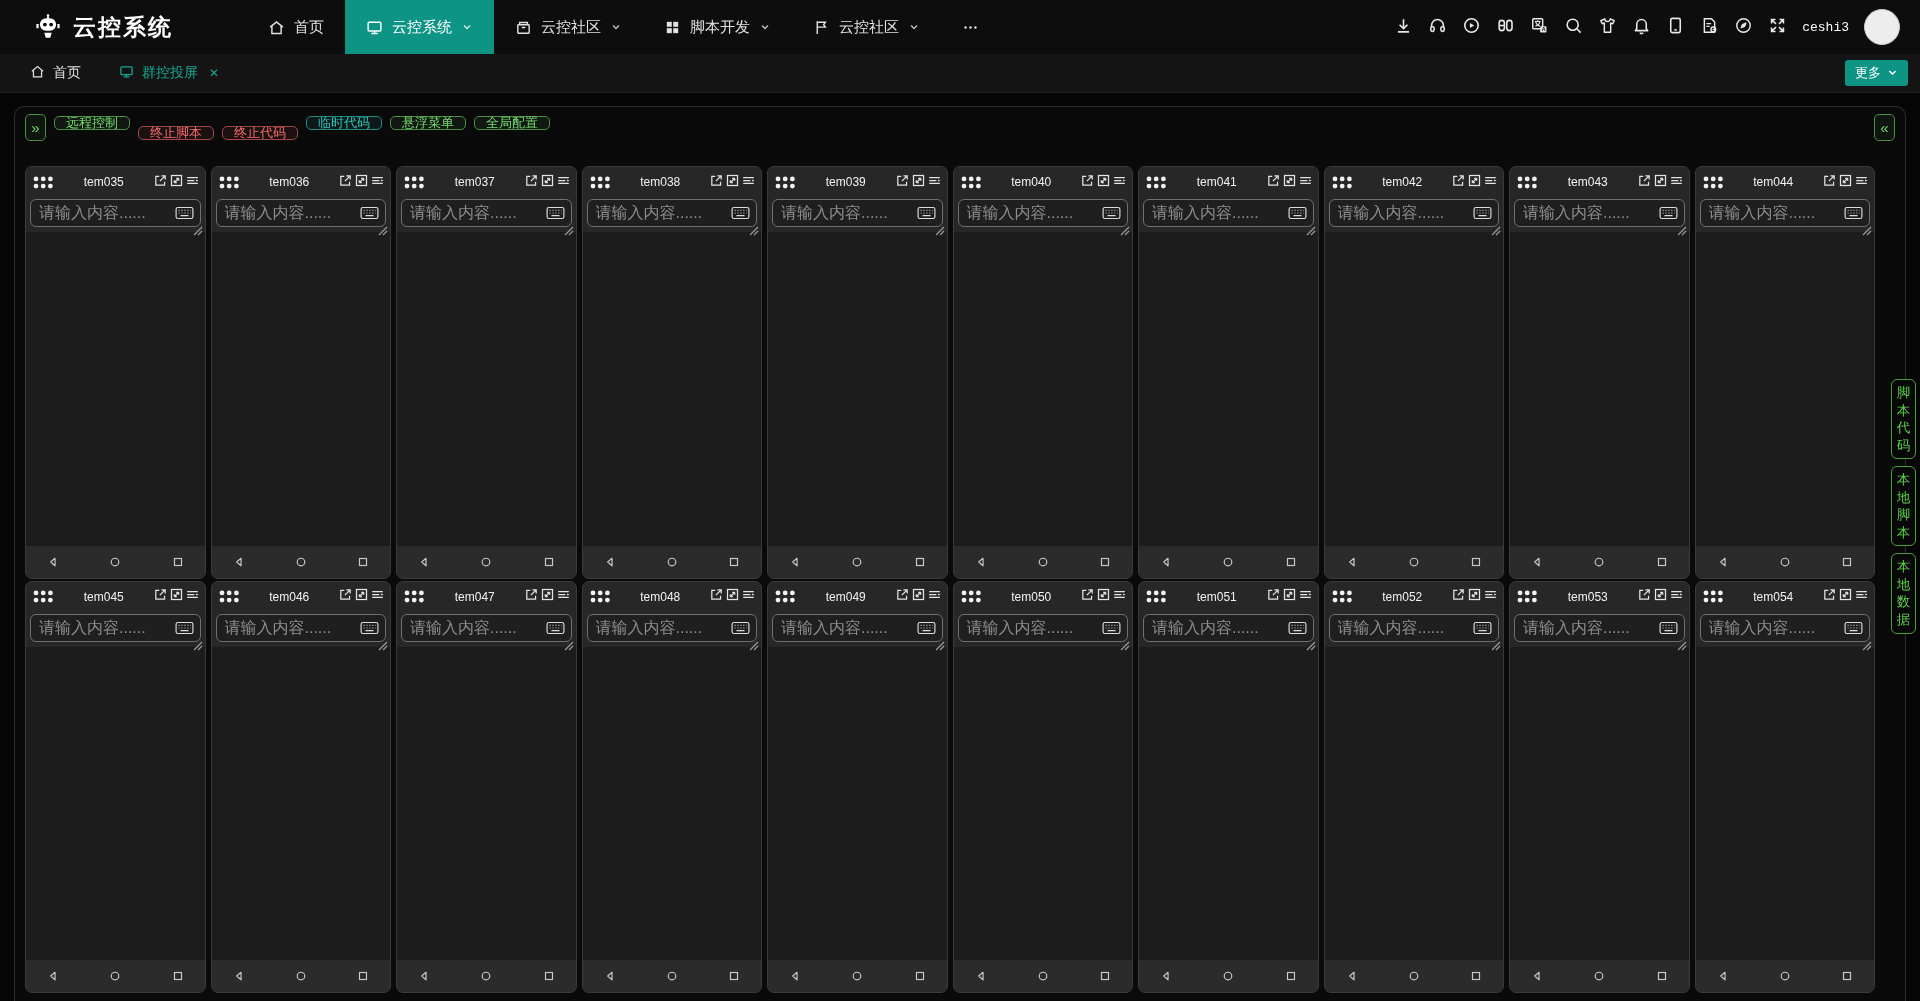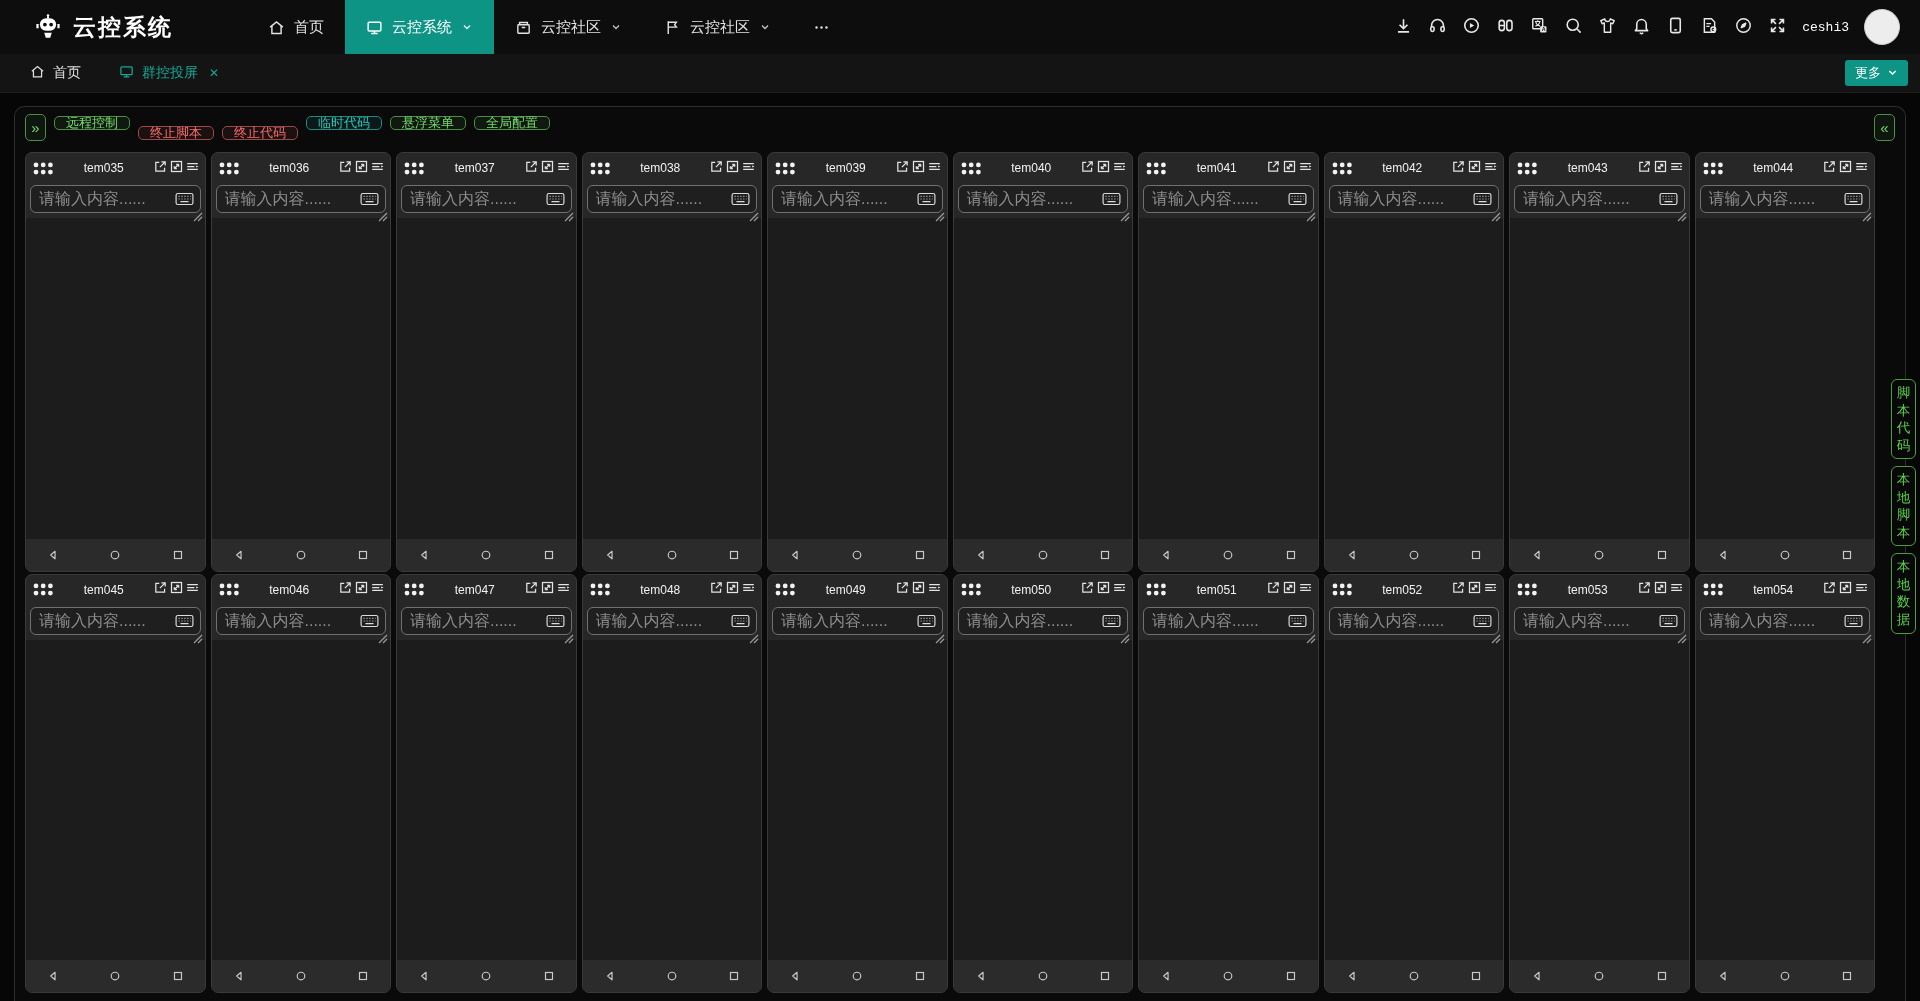--- a/index.html
+++ b/index.html
@@ -40,21 +40,21 @@
   .collapse-btn { width:21px; height:27px; border:1px solid var(--btn-green-border); border-radius:5px; background:rgba(100,210,100,.06);
     color:var(--btn-green); font-size:15px; display:flex; align-items:center; justify-content:center; cursor:pointer; line-height:1; }
   .collapse-right { position:absolute; right:2px; top:0; }
   .tbtn { height:14px; padding:0 11px; font-size:13px; border-radius:5px; border:1px solid; background:transparent; cursor:pointer;
     display:flex; align-items:center; font-family:inherit; }
   .tbtn.green { color:var(--btn-green); border-color:var(--btn-green-border); background:rgba(110,216,110,.07); }
   .tbtn.red   { color:var(--btn-red);   border-color:var(--btn-red-border);   background:rgba(245,108,108,.08);margin-top:10px; }
   .tbtn.teal  { color:var(--btn-teal);  border-color:var(--btn-teal-border);  background:rgba(44,199,188,.08); }
 
   
-  .grid { flex:1; display:grid; grid-template-columns:repeat(10,1fr); grid-template-rows:1fr 1fr; gap:2px 5px; margin:3px 22px 0 2px; }
+  .grid { flex:1; display:grid; grid-template-columns:repeat(10,1fr); grid-template-rows:1fr 1fr; gap:2px 5px; margin:17px 22px 0 2px; }
   .card { display:flex; flex-direction:column; background:#272727; border:1px solid #3a3a3a; border-radius:7px; overflow:hidden; min-width:0; }
   .card-head { height:30px; display:flex; align-items:center; padding:0 5px 0 6px; gap:3px; }
   .dots { display:flex; color:#f2f2f2; cursor:grab; }
   .dots svg { width:24px; height:17px; }
   .dev-name { flex:1; text-align:center; font-size:12px; color:#f2f2f2; overflow:hidden; white-space:nowrap; }
   .head-icons { display:flex; align-items:center; }
   .head-icons .hbtn { display:flex; color:#e4e4e4; cursor:pointer; margin-left:1px; }
   .head-icons .hbtn svg { width:15px; height:15px; }
   .card-input-row { padding:2px 4px 5px; }
   .card-input { position:relative; height:28px; border:1px solid #707070; border-radius:6px; background:#1f1f1f;
@@ -127,20 +127,36 @@
         </span>
         <span>云控社区</span>
         <span class="icon chev">
           <svg viewBox="0 0 24 24" fill="none" stroke="currentColor" stroke-width="2.6">
             <path d="M6 9l6 6 6-6"></path>
           </svg>
         </span>
       </div>
       <div class="nav-item">
         <span class="icon ">
+          <svg viewBox="0 0 24 24" fill="currentColor">
+            <rect x="4" y="4" width="7" height="7"></rect>
+            <rect x="13" y="4" width="7" height="7"></rect>
+            <rect x="4" y="13" width="7" height="7"></rect>
+            <rect x="13" y="13" width="7" height="7"></rect>
+          </svg>
+        </span>
+        <span>脚本开发</span>
+        <span class="icon chev">
+          <svg viewBox="0 0 24 24" fill="none" stroke="currentColor" stroke-width="2.6">
+            <path d="M6 9l6 6 6-6"></path>
+          </svg>
+        </span>
+      </div>
+      <div class="nav-item">
+        <span class="icon ">
           <svg viewBox="0 0 24 24" fill="none" stroke="currentColor" stroke-width="2">
             <path d="M6 21V3"></path>
             <path d="M6 4.5h11.5L15 8l2.5 3.5H6"></path>
           </svg>
         </span>
         <span>云控社区</span>
         <span class="icon chev">
           <svg viewBox="0 0 24 24" fill="none" stroke="currentColor" stroke-width="2.6">
             <path d="M6 9l6 6 6-6"></path>
           </svg>

